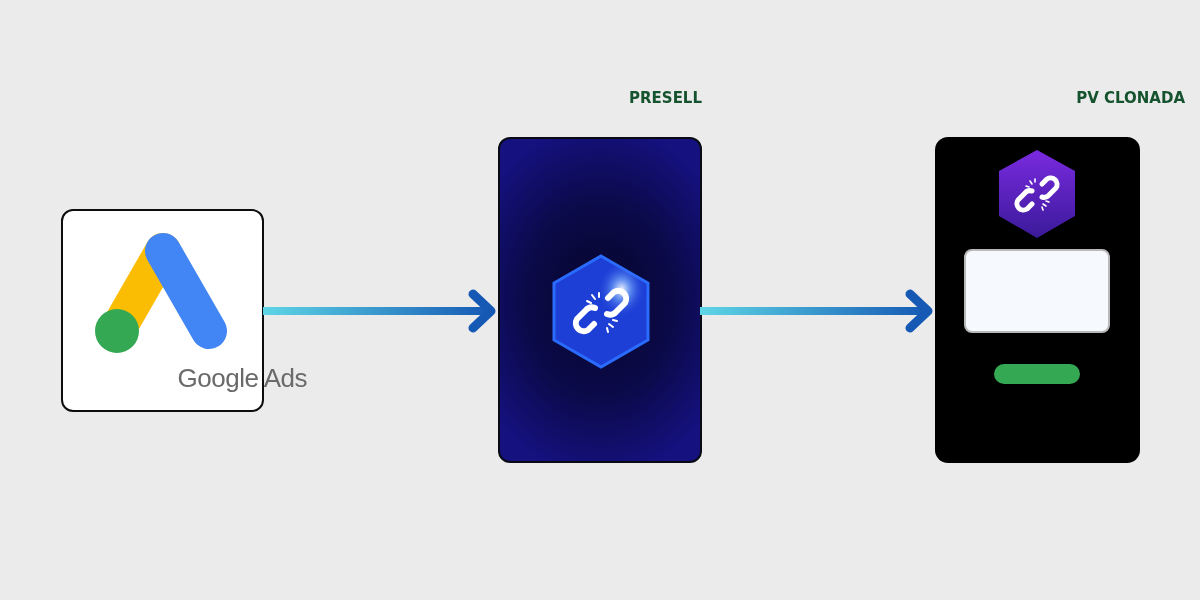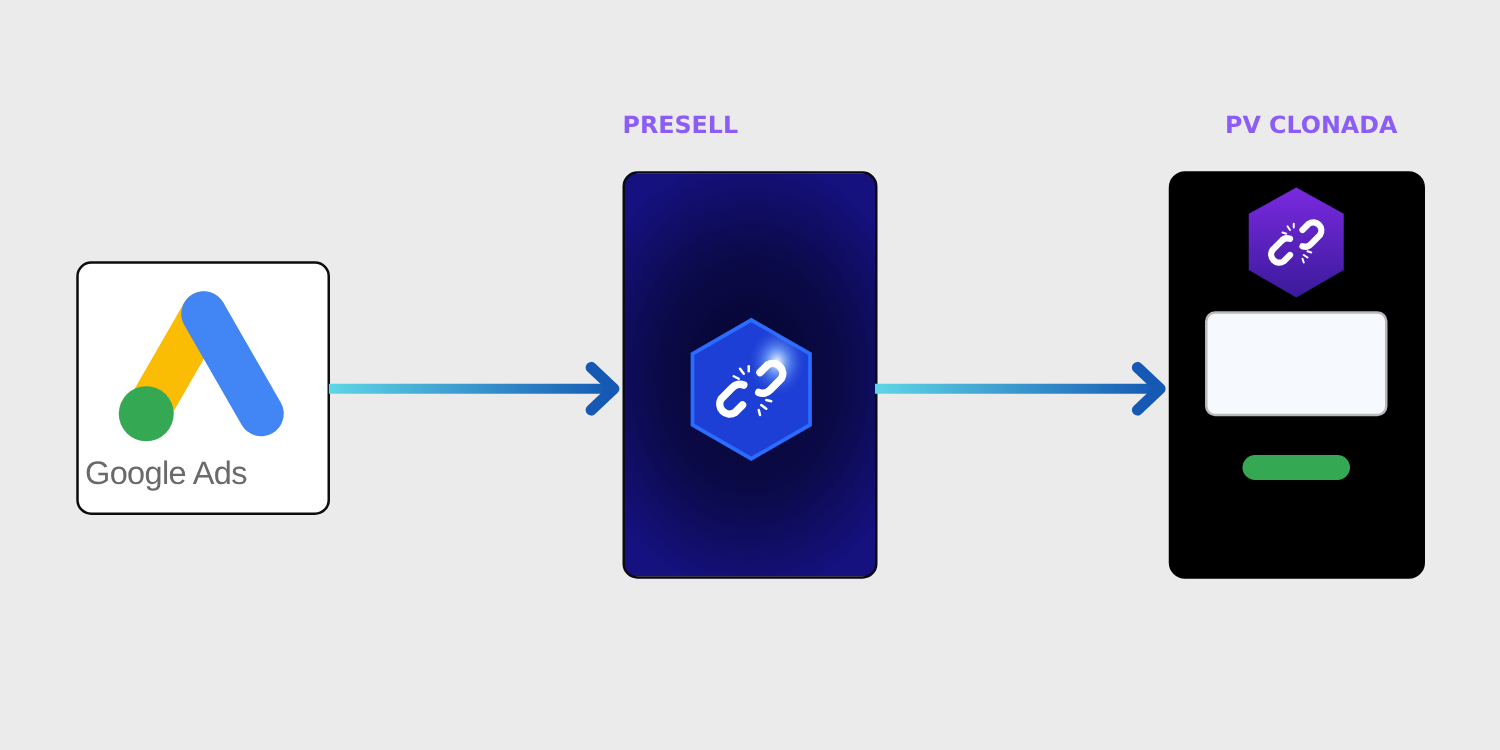--- a/index.html
+++ b/index.html
@@ -14,35 +14,35 @@
 
     
     .gads-card {
       left: 61px; top: 209px; width: 199px; height: 199px;
       background: #ffffff;
       border: 2.5px solid #0d0d0d;
       border-radius: 12px;
     }
     .gads-logo { left: 30px; top: 16px; }
     .gads-text {
-      left: 5px; width: 228px; top: 152px;
-      text-align: left;
+      left: 16px; width: 228px; top: 152px;
+      text-align: right;
       font-family: "Liberation Sans", sans-serif;
       font-size: 26px;
       color: #6a6a6a;
       letter-spacing: -0.5px;
     }
 
     
     .title {
       font-family: "DejaVu Sans", sans-serif;
       font-weight: bold;
-      font-size: 19px;
-      color: #8b5cf6;
-      text-align: left;
+      font-size: 15px;
+      color: #14532d;
+      text-align: right;
     }
     .title-presell { left: 498px; width: 204px; top: 89px; }
     .title-pv { left: 980px; width: 205px; top: 89px; }
 
     
     .presell-card {
       left: 498px; top: 137px; width: 200px; height: 322px;
       border: 2px solid #0a0a14;
       border-radius: 12px;
       background: radial-gradient(ellipse 70% 55% at 50% 50%, #06052a 0%, #0b0a4a 55%, #15117f 100%);

